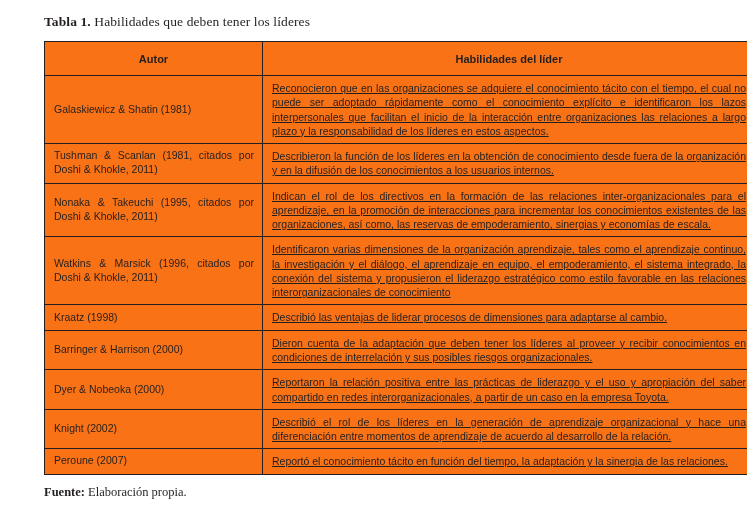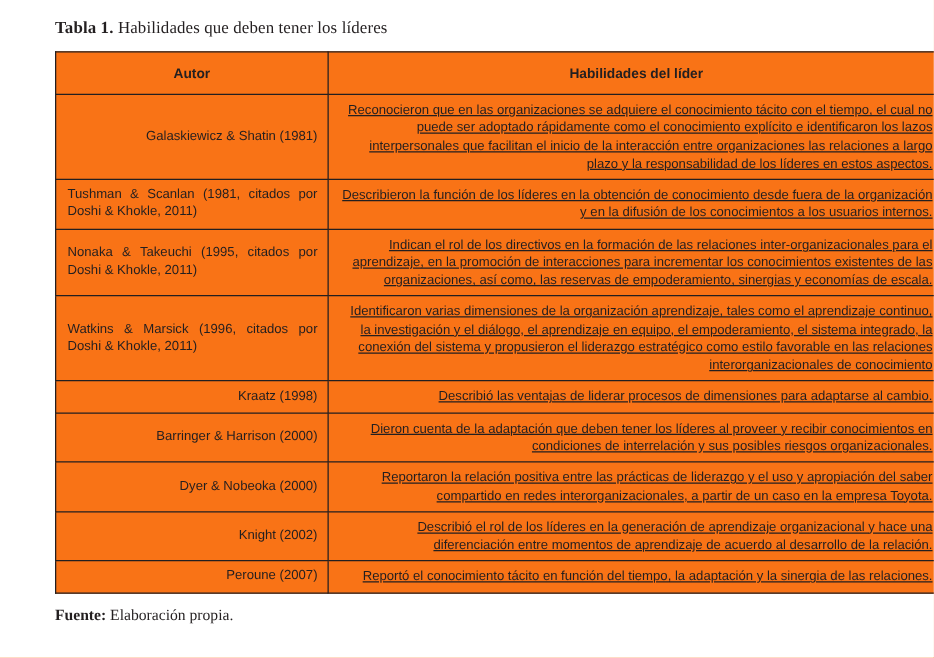--- a/index.html
+++ b/index.html
@@ -39,21 +39,20 @@
     border-collapse: collapse;
     width: 711px;
     margin-left: 6px;
     table-layout: fixed;
     background: #f97316;
   }
   table.tbl th, table.tbl td {
     border: 1px solid #231f20;
     vertical-align: middle;
     font-family: "Liberation Sans", sans-serif;
-    text-align: right;
   }
   table.tbl thead th {
     height: 27px;
     font-size: 11px;
     font-weight: bold;
     text-align: center;
     color: #231f20;
     padding: 3px 4px;
   }
   .col-author {

